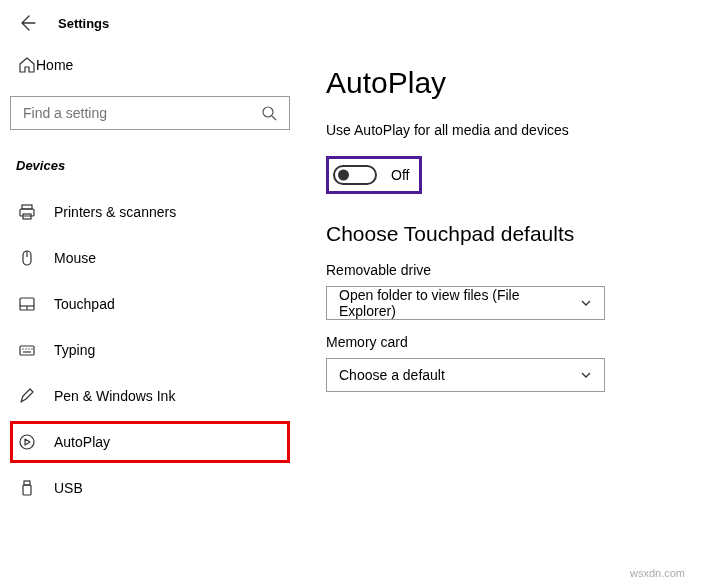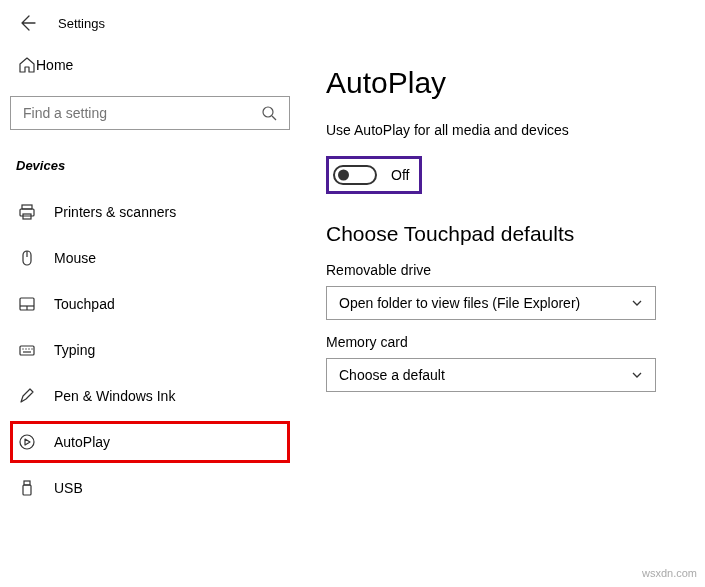--- a/index.html
+++ b/index.html
@@ -1,20 +1,20 @@
 <!DOCTYPE html>
 <html><head>
   <meta charset="utf-8">
   <style>
     * { box-sizing: border-box; margin: 0; padding: 0; font-family: "Segoe UI", sans-serif; }
     body { background: #fff; width: 705px; height: 587px; position: relative; overflow: hidden; }
     
     .header { display: flex; align-items: center; padding: 14px 18px; gap: 22px; }
     .back-btn { width: 18px; height: 18px; cursor: pointer; }
-    .header-title { font-size: 13px; font-weight: 400; }
+    .header-title { font-size: 13px; font-weight: 700; }
     
     .layout { display: flex; height: calc(100% - 46px); }
     
     .sidebar { width: 300px; padding: 0 10px; display: flex; flex-direction: column; gap: 4px; }
     
     .home-row { display: flex; align-items: center; padding: 10px 8px; cursor: pointer; }
     .home-row .icon { width: 18px; }
     .home-label { font-size: 14px; }
     
     .search-box { margin: 8px 0 18px 0; border: 1px solid #999; height: 34px; display: flex; align-items: center; padding: 0 12px; justify-content: space-between; }
@@ -31,23 +31,23 @@
     .subtitle { font-size: 14px; margin-bottom: 18px; }
     
     .toggle-row { display: inline-flex; align-items: center; gap: 14px; padding: 6px 10px 6px 4px; }
     .toggle-row.highlighted { border: 3px solid #4c1d95; text-align: center; }
     .toggle { width: 44px; height: 20px; border: 2px solid #333; border-radius: 20px; position: relative; cursor: pointer; }
     .toggle-knob { width: 11px; height: 11px; background: #333; border-radius: 50%; position: absolute; left: 3px; top: 50%; transform: translateY(-50%); }
     .toggle-label { font-size: 14px; }
     
     .section-heading { font-size: 21px; font-weight: 400; margin: 28px 0 16px 0; }
     .field-label { font-size: 14px; margin: 14px 0 8px 0; }
-    .dropdown { border: 1px solid #999; height: 34px; width: 330px; display: flex; align-items: center; justify-content: space-between; padding: 0 12px; font-size: 14px; cursor: pointer; }
+    .dropdown { border: 1px solid #999; height: 34px; width: 279px; display: flex; align-items: center; justify-content: space-between; padding: 0 12px; font-size: 14px; cursor: pointer; }
     
-    .watermark { position: absolute; bottom: 8px; right: 8px; font-size: 11px; color: #aaa; text-align: right; }
+    .watermark { position: absolute; bottom: 8px; right: 20px; font-size: 11px; color: #aaa; text-align: right; }
     
     svg { display: block; }
   </style>
 </head>
 <body>
 
 <div class="header">
   <span class="back-btn">
     <svg width="18" height="18" viewBox="0 0 18 18">
         <path d="M11 2 L4 9 L11 16 M4 9 H17" stroke="#333" stroke-width="1.3" fill="none" stroke-linecap="round" stroke-linejoin="round"></path>

